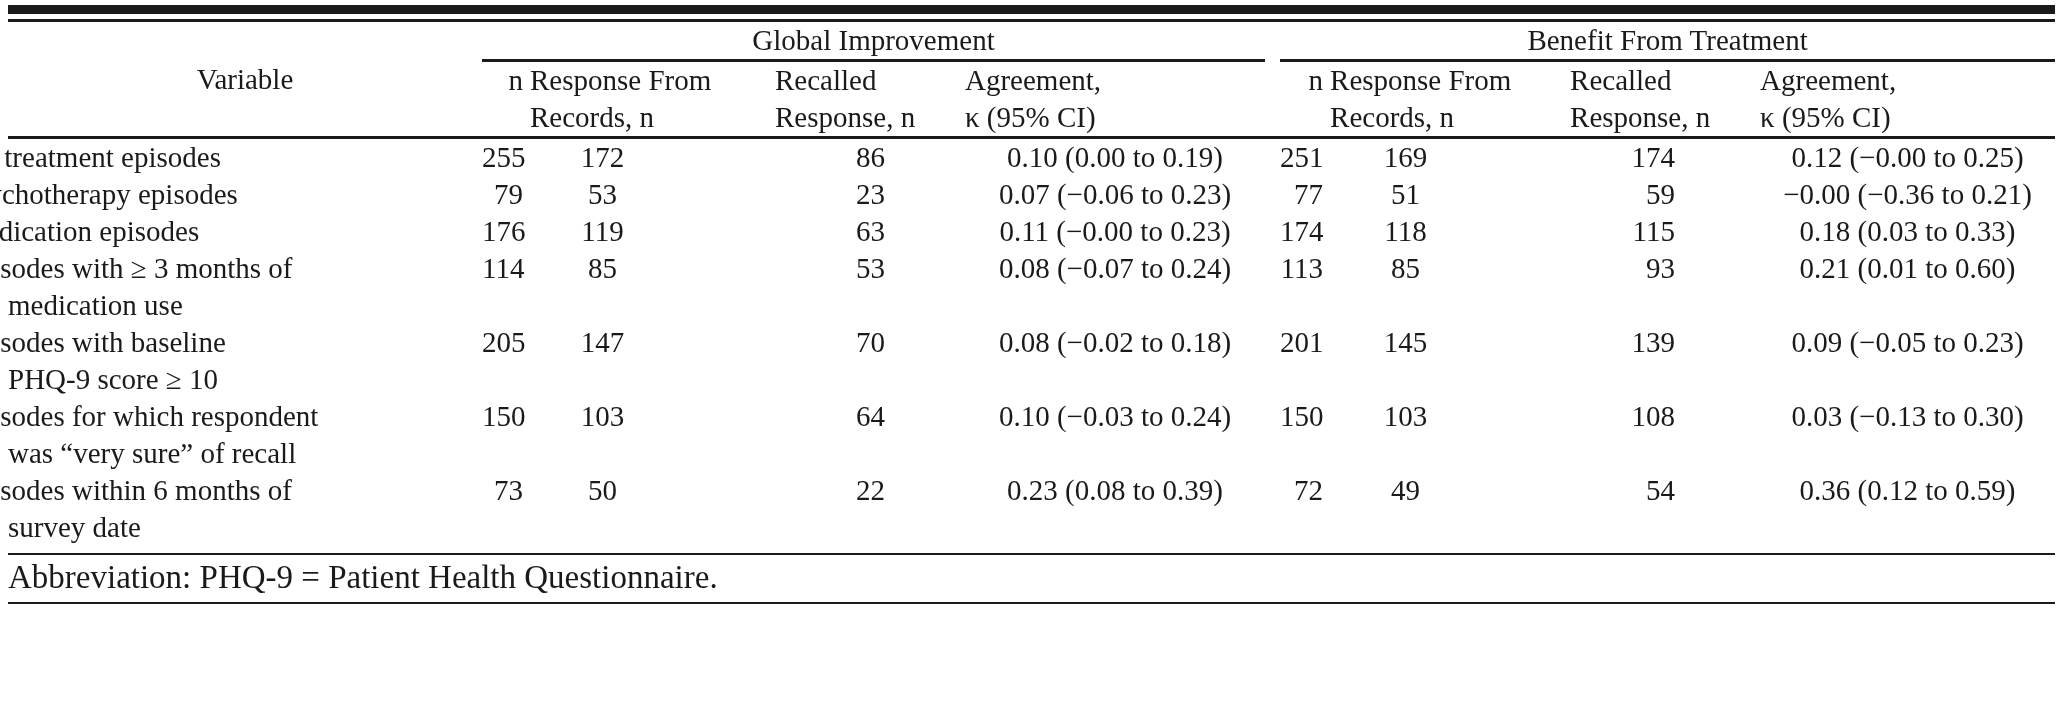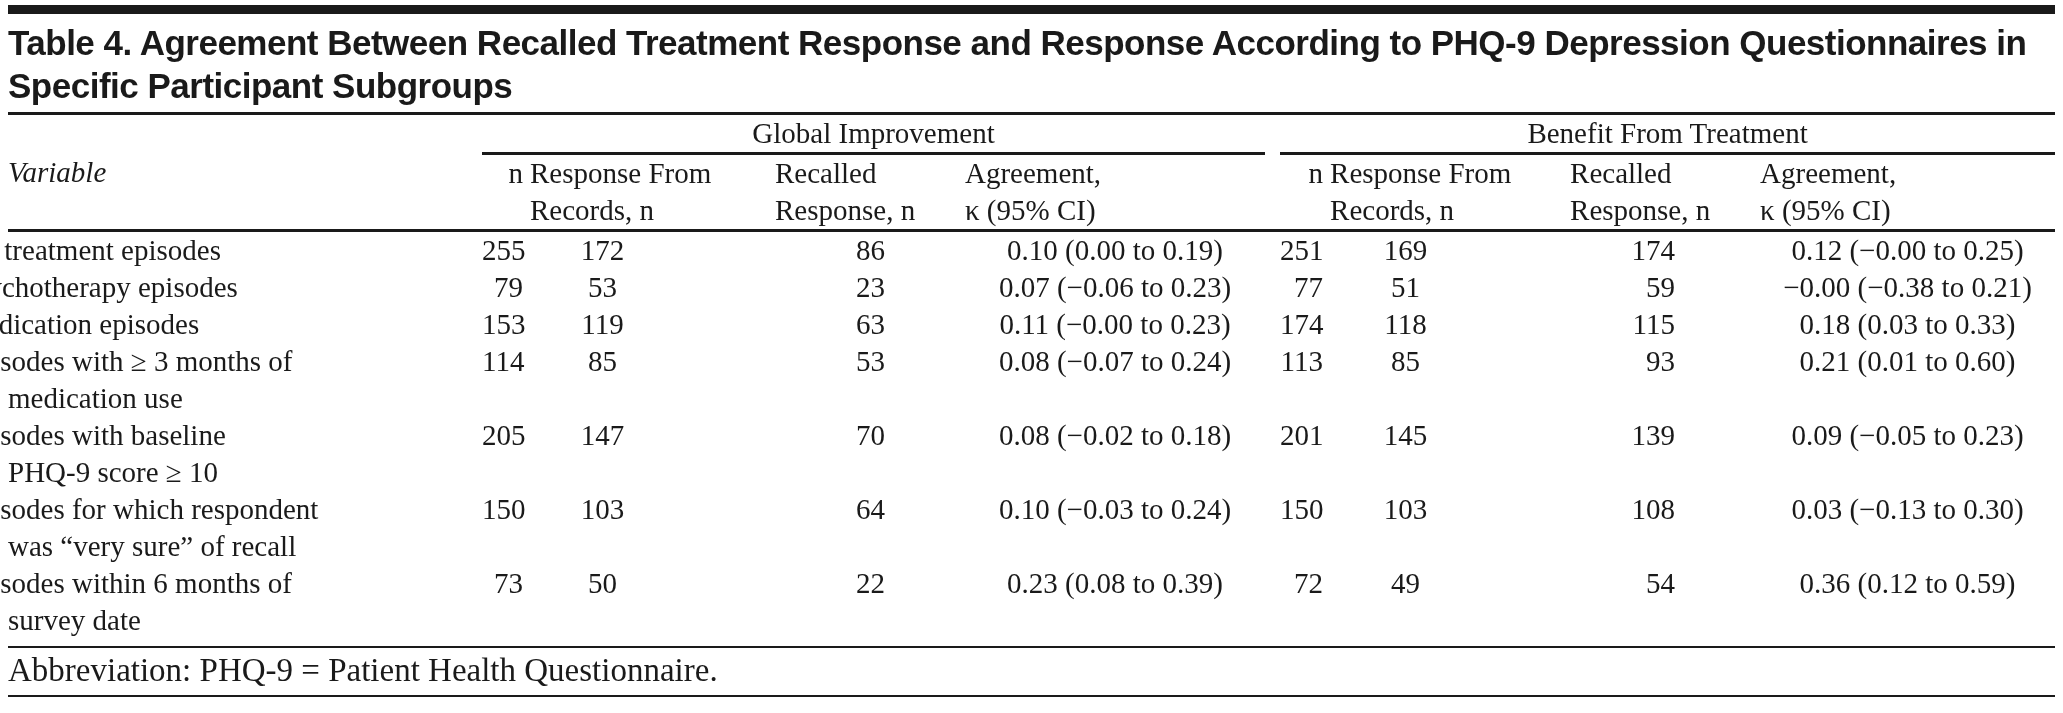--- a/index.html
+++ b/index.html
@@ -62,21 +62,21 @@
   .nob { border-bottom: none; }
 
   
   .hd {
     vertical-align: bottom;
     white-space: pre-line;
     border-bottom: 3px solid #1a1a1a;
     padding: 3px 0 6px 0;
   }
   .ctr { text-align: left; }
-  .var-head { text-align: left; font-style: italic; }
+  .var-head { text-align: center; }
 
   
   .col-n      { text-align: right; }
   .col-rec    { text-align: center; }
   .col-recall { text-align: right; }
   .col-agr    { text-align: center; }
   .g1.col-n      { padding-right: 7px; }
   .g1.col-rec    { padding-right: 100px; }
   .g1.col-recall { padding-right: 80px; }
   .g2.col-n      { padding-right: 7px; }
@@ -103,22 +103,20 @@
     color: #1a1a1a;
     border-bottom: 2px solid #1a1a1a;
   }
 </style>
 </head>
 <body>
 
 <div class="page">
   <div class="top-bar"></div>
 
-  <div class="title">Table 4. Agreement Between Recalled Treatment Response and Response According to PHQ-9 Depression Questionnaires in
-Specific Participant Subgroups</div>
 
   <div class="title-rule"></div>
 
   <table class="agreement">
     <colgroup>
       <col style="width:474px">
       <col style="width:48px">
       <col style="width:245px">
       <col style="width:190px">
       <col style="width:300px">
@@ -170,25 +168,25 @@
         <tr>
           <td class="var-cell">Psychotherapy episodes</td>
           <td class="g1 col-n">79</td>
           <td class="g1 col-rec">53</td>
           <td class="g1 col-recall">23</td>
           <td class="g1 col-agr">0.07 (−0.06 to 0.23)</td>
           <td></td>
           <td class="g2 col-n">77</td>
           <td class="g2 col-rec">51</td>
           <td class="g2 col-recall">59</td>
-          <td class="g2 col-agr">−0.00 (−0.38 to 0.21)</td>
+          <td class="g2 col-agr">−0.00 (−0.36 to 0.21)</td>
         </tr>
         <tr>
           <td class="var-cell">Medication episodes</td>
-          <td class="g1 col-n">153</td>
+          <td class="g1 col-n">176</td>
           <td class="g1 col-rec">119</td>
           <td class="g1 col-recall">63</td>
           <td class="g1 col-agr">0.11 (−0.00 to 0.23)</td>
           <td></td>
           <td class="g2 col-n">174</td>
           <td class="g2 col-rec">118</td>
           <td class="g2 col-recall">115</td>
           <td class="g2 col-agr">0.18 (0.03 to 0.33)</td>
         </tr>
         <tr>

